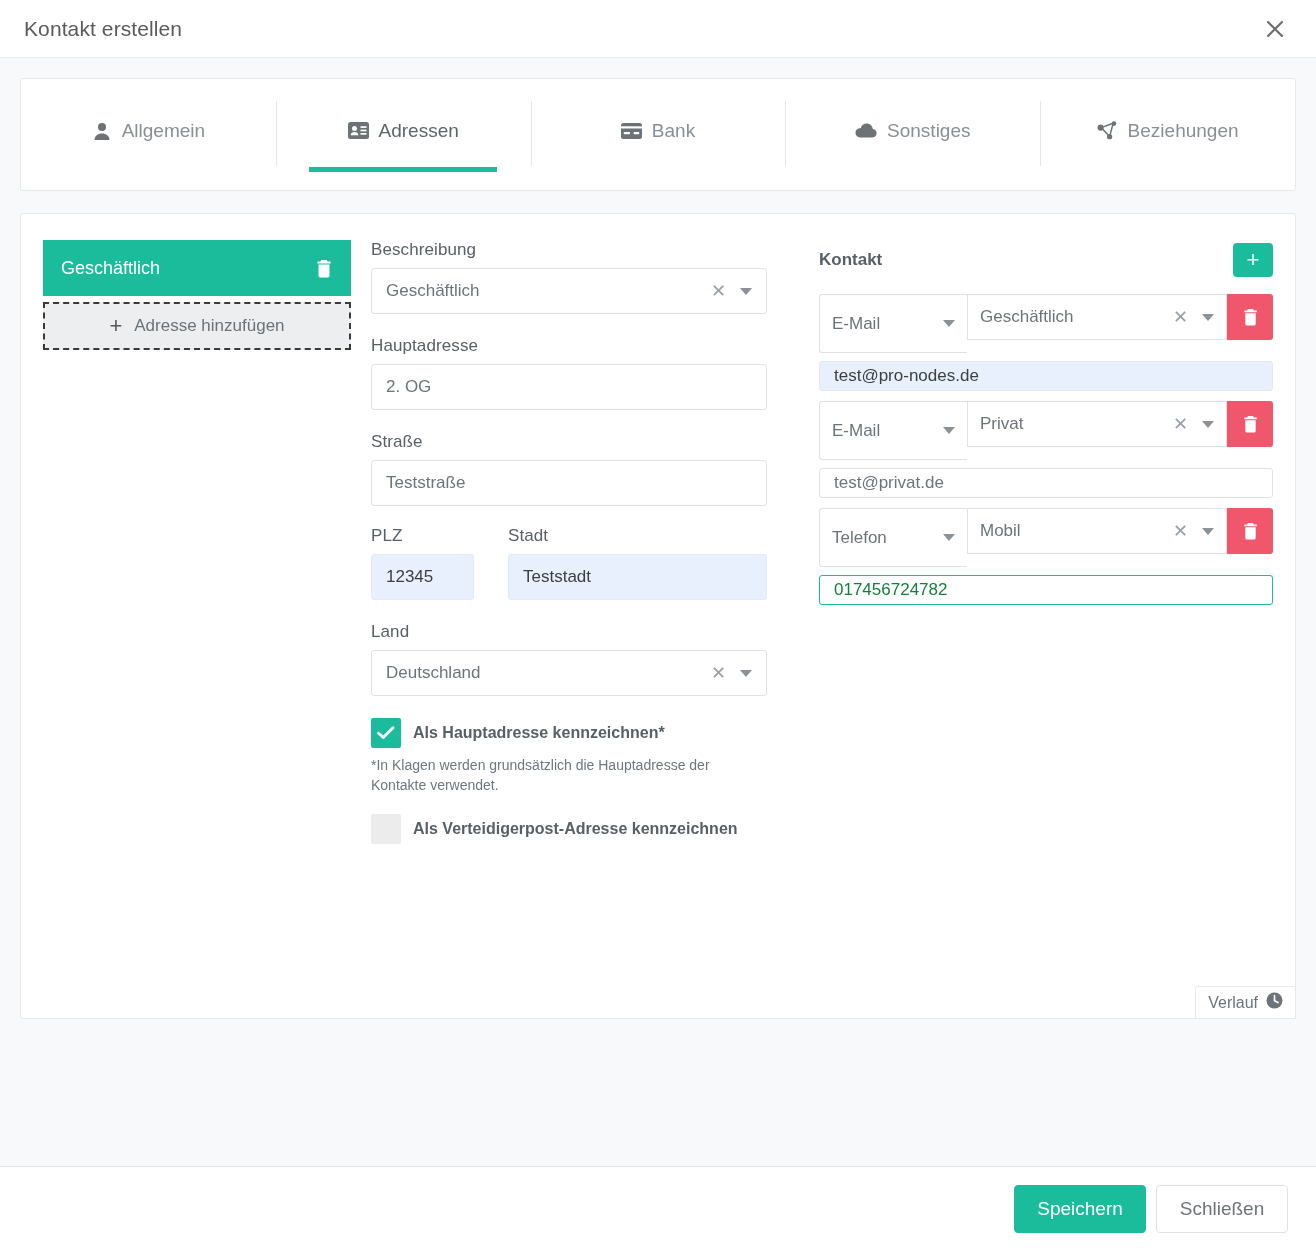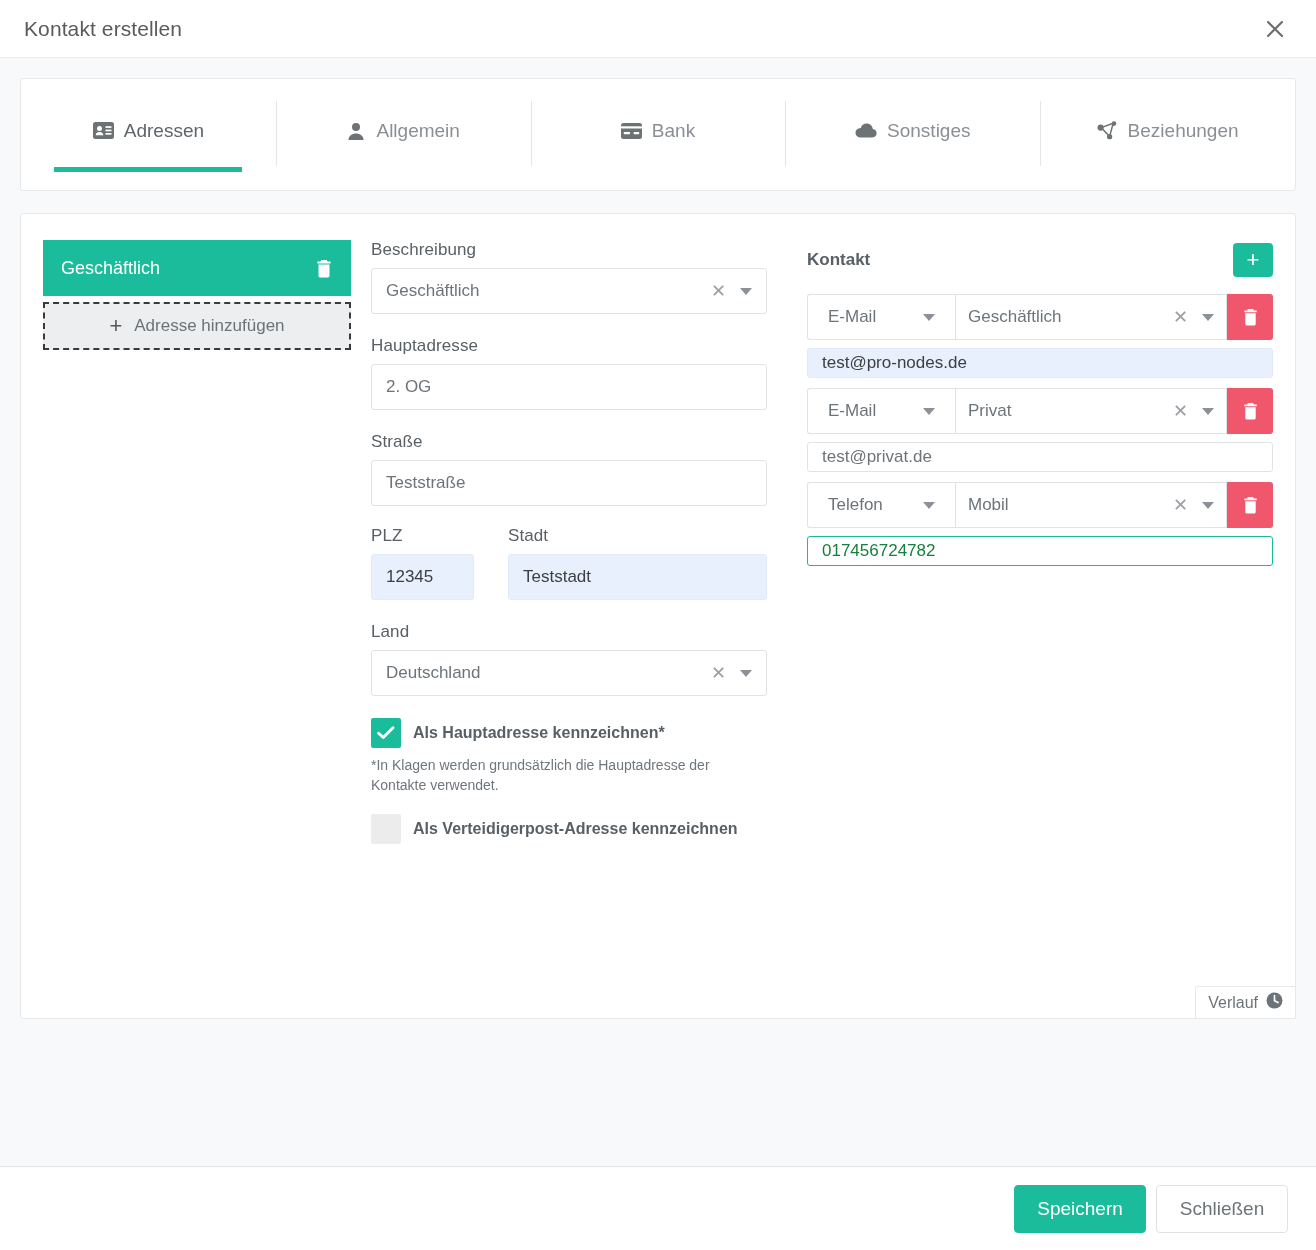--- a/index.html
+++ b/index.html
@@ -148,36 +148,36 @@
   .hint {
     font-size: 14px; color: #6f767c; line-height: 1.45;
     margin-top: 7px; max-width: 370px;
   }
 
   .row2 { display: flex; gap: 34px; }
   .row2 .c-plz { width: 103px; flex: 0 0 103px; }
   .row2 .c-stadt { flex: 1 1 auto; }
 
   
-  .col-contact { flex: 1 1 auto; padding-left: 6px; }
+  .col-contact { flex: 1 1 auto; padding-left: 6px; margin-left: 12px; }
   .contact-head {
     display: flex; align-items: center; height: 40px; margin-bottom: 14px;
   }
   .contact-head .ct-title { font-size: 17px; font-weight: 700; color: #585f65; }
   .add-btn {
     margin-left: auto; width: 40px; height: 34px; border-radius: 4px;
     background: #1abc9c; color: #ffffff;
     display: flex; align-items: center; justify-content: center;
     font-size: 22px; line-height: 1; cursor: pointer;
   }
   .ct-row { display: flex; margin-bottom: 8px; }
   .ct-type {
-    width: 148px; flex: 0 0 148px; height: 46px;
+    width: 148px; flex: 0 0 148px; height: 59px;
     border: 1px solid #e0e3e6; border-right: none; border-radius: 3px 0 0 3px;
-    background: #fff; display: flex; align-items: center; padding: 0 20px;
+    background: #fff; display: flex; align-items: center; padding: 0 12px;
     font-size: 17px; color: #6d7479;
   }
   .ct-type .val { flex: 1 1 auto; }
   .ct-label {
     flex: 1 1 auto; height: 46px;
     border: 1px solid #e0e3e6; background: #fff;
     display: flex; align-items: center; padding: 0 12px;
     font-size: 17px; color: #6d7479;
   }
   .ct-label .val { flex: 1 1 auto; }
@@ -230,48 +230,48 @@
     <div class="close-btn">
       <svg width="22" height="22" viewBox="0 0 22 22" aria-hidden="true">
         <path d="M4 4 L18 18 M18 4 L4 18" stroke="#6b6b6b" stroke-width="2.1" fill="none" stroke-linecap="round"></path>
       </svg>
     </div>
   </div>
 
   <div class="modal-body">
 
     <div class="tabs-card">
+
+      <div class="tab">
+        <span class="tab-ico">
+          <svg width="20" height="20" viewBox="0 0 20 20">
+              <circle cx="10" cy="6" r="4" fill="#6d7275"></circle>
+              <path d="M2.5 19c0-4.2 3.4-6.6 7.5-6.6s7.5 2.4 7.5 6.6z" fill="#6d7275"></path>
+            </svg>
+        </span>
+        <span>Allgemein</span>
+      </div>
 
       <div class="tab active">
         <span class="tab-ico">
           <svg width="21" height="17" viewBox="0 0 21 17">
               <rect x="0" y="0" width="21" height="17" rx="2.5" fill="#6d7275"></rect>
               <circle cx="6.5" cy="6.4" r="2.5" fill="#fff"></circle>
               <path d="M2.7 13.3c0-2.2 1.7-3.3 3.8-3.3s3.8 1.1 3.8 3.3z" fill="#fff"></path>
               <rect x="12.5" y="4.2" width="6" height="1.7" fill="#fff"></rect>
               <rect x="12.5" y="7.6" width="6" height="1.7" fill="#fff"></rect>
               <rect x="12.5" y="11" width="6" height="1.7" fill="#fff"></rect>
             </svg>
         </span>
         <span>Adressen</span>
         <span class="tab-underline"></span>
       </div>
 
       <div class="tab">
         <span class="tab-ico">
-          <svg width="20" height="20" viewBox="0 0 20 20">
-              <circle cx="10" cy="6" r="4" fill="#6d7275"></circle>
-              <path d="M2.5 19c0-4.2 3.4-6.6 7.5-6.6s7.5 2.4 7.5 6.6z" fill="#6d7275"></path>
-            </svg>
-        </span>
-        <span>Allgemein</span>
-      </div>
-
-      <div class="tab">
-        <span class="tab-ico">
           <svg width="21" height="16" viewBox="0 0 21 16">
               <rect x="0" y="0" width="21" height="16" rx="2.5" fill="#6d7275"></rect>
               <rect x="0" y="3.3" width="21" height="2.2" fill="#fff"></rect>
               <rect x="2.6" y="9" width="6.5" height="2.2" rx="1" fill="#fff"></rect>
               <rect x="12.5" y="9" width="5.8" height="2.2" rx="1" fill="#fff"></rect>
             </svg>
         </span>
         <span>Bank</span>
       </div>
 

